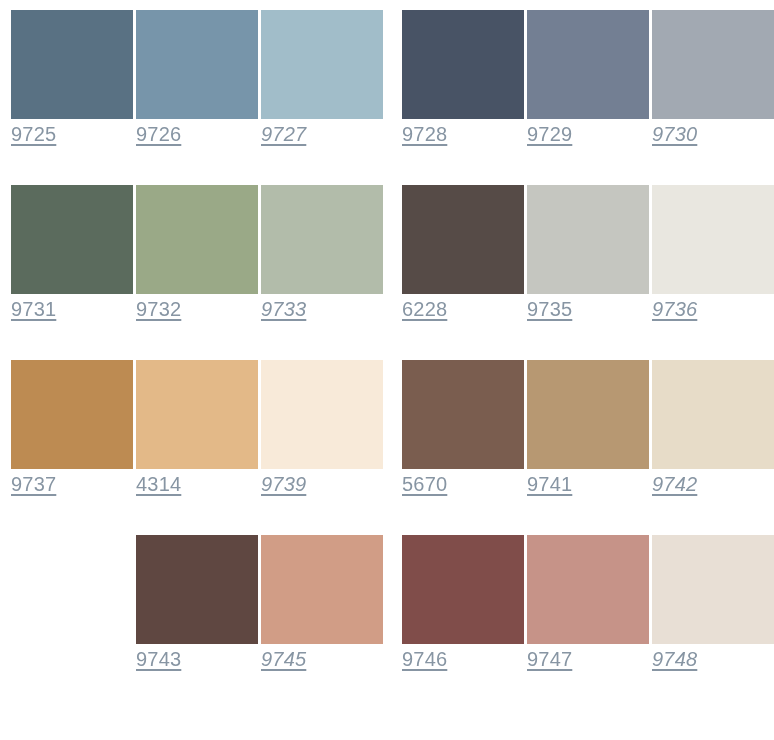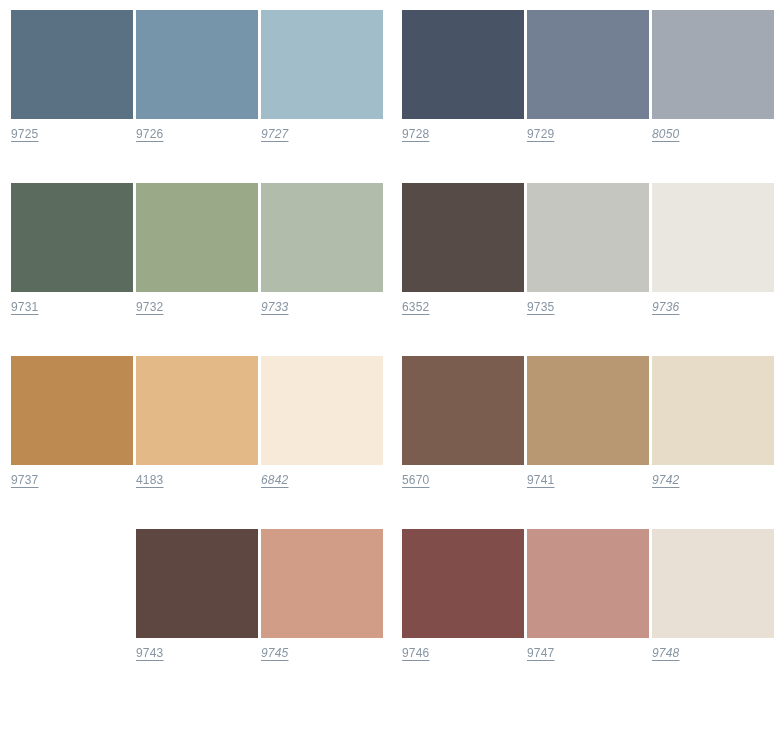--- a/index.html
+++ b/index.html
@@ -50,21 +50,21 @@
   .swatch-chip {
     width: 122px;
     height: 109px;
     display: block;
     cursor: pointer;
   }
 
   .swatch-label {
     display: inline-block;
     margin-top: 6px;
-    font-size: 12px;
+    font-size: 20px;
     line-height: 18px;
     letter-spacing: 0.2px;
     color: #8795a3;
     text-decoration: underline;
     text-underline-offset: 3px;
     cursor: pointer;
     font-family: "Liberation Sans", sans-serif;
   }
 </style>
 </head>
@@ -73,40 +73,40 @@
 <div id="palette">
     <div class="swatch-row">
       <div class="swatch-group">
         <div class="swatch-cell"><div class="swatch-chip" style="background-color: rgb(89, 113, 131);"></div><a class="swatch-label">9725</a></div>
         <div class="swatch-cell"><div class="swatch-chip" style="background-color: rgb(119, 149, 170);"></div><a class="swatch-label">9726</a></div>
         <div class="swatch-cell"><div class="swatch-chip" style="background-color: rgb(161, 189, 201);"></div><a class="swatch-label">9727</a></div>
       </div>
       <div class="swatch-group group-right">
         <div class="swatch-cell"><div class="swatch-chip" style="background-color: rgb(72, 83, 101);"></div><a class="swatch-label">9728</a></div>
         <div class="swatch-cell"><div class="swatch-chip" style="background-color: rgb(115, 127, 147);"></div><a class="swatch-label">9729</a></div>
-        <div class="swatch-cell"><div class="swatch-chip" style="background-color: rgb(162, 169, 178);"></div><a class="swatch-label">8050</a></div>
+        <div class="swatch-cell"><div class="swatch-chip" style="background-color: rgb(162, 169, 178);"></div><a class="swatch-label">9730</a></div>
       </div>
     </div>
     <div class="swatch-row">
       <div class="swatch-group">
         <div class="swatch-cell"><div class="swatch-chip" style="background-color: rgb(91, 107, 93);"></div><a class="swatch-label">9731</a></div>
         <div class="swatch-cell"><div class="swatch-chip" style="background-color: rgb(154, 169, 135);"></div><a class="swatch-label">9732</a></div>
         <div class="swatch-cell"><div class="swatch-chip" style="background-color: rgb(178, 188, 170);"></div><a class="swatch-label">9733</a></div>
       </div>
       <div class="swatch-group group-right">
-        <div class="swatch-cell"><div class="swatch-chip" style="background-color: rgb(86, 75, 71);"></div><a class="swatch-label">6352</a></div>
+        <div class="swatch-cell"><div class="swatch-chip" style="background-color: rgb(86, 75, 71);"></div><a class="swatch-label">6228</a></div>
         <div class="swatch-cell"><div class="swatch-chip" style="background-color: rgb(197, 198, 192);"></div><a class="swatch-label">9735</a></div>
         <div class="swatch-cell"><div class="swatch-chip" style="background-color: rgb(233, 231, 224);"></div><a class="swatch-label">9736</a></div>
       </div>
     </div>
     <div class="swatch-row">
       <div class="swatch-group">
         <div class="swatch-cell"><div class="swatch-chip" style="background-color: rgb(189, 139, 82);"></div><a class="swatch-label">9737</a></div>
-        <div class="swatch-cell"><div class="swatch-chip" style="background-color: rgb(227, 185, 136);"></div><a class="swatch-label">4183</a></div>
-        <div class="swatch-cell"><div class="swatch-chip" style="background-color: rgb(248, 234, 217);"></div><a class="swatch-label">6842</a></div>
+        <div class="swatch-cell"><div class="swatch-chip" style="background-color: rgb(227, 185, 136);"></div><a class="swatch-label">4314</a></div>
+        <div class="swatch-cell"><div class="swatch-chip" style="background-color: rgb(248, 234, 217);"></div><a class="swatch-label">9739</a></div>
       </div>
       <div class="swatch-group group-right">
         <div class="swatch-cell"><div class="swatch-chip" style="background-color: rgb(122, 93, 79);"></div><a class="swatch-label">5670</a></div>
         <div class="swatch-cell"><div class="swatch-chip" style="background-color: rgb(183, 152, 114);"></div><a class="swatch-label">9741</a></div>
         <div class="swatch-cell"><div class="swatch-chip" style="background-color: rgb(231, 220, 200);"></div><a class="swatch-label">9742</a></div>
       </div>
     </div>
     <div class="swatch-row">
       <div class="swatch-group">
         <div class="swatch-cell"><div class="swatch-chip" style="background-color: rgb(95, 71, 65);"></div><a class="swatch-label">9743</a></div>

